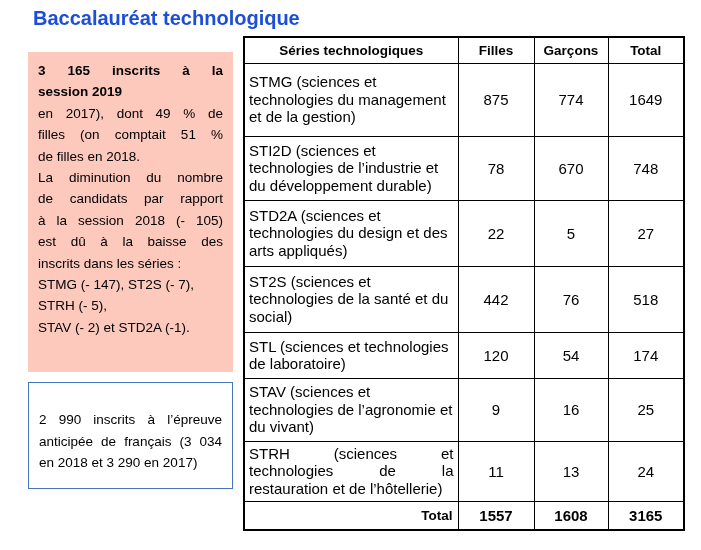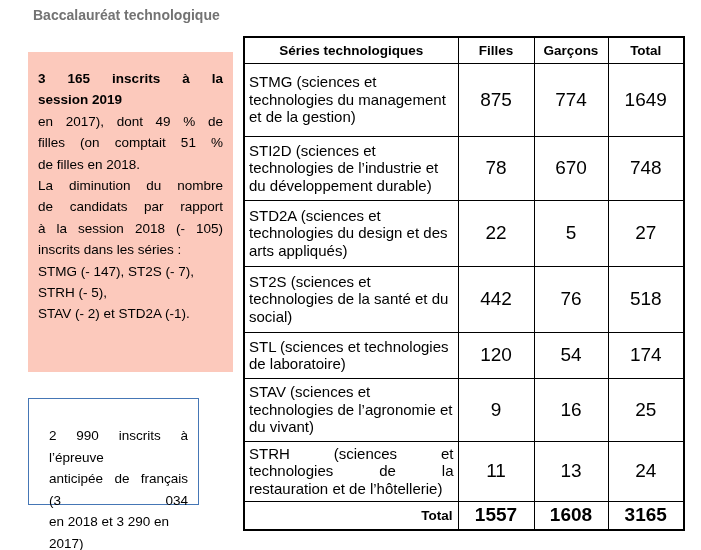--- a/index.html
+++ b/index.html
@@ -10,42 +10,42 @@
     height: 550px;
     background: #ffffff;
     font-family: "Liberation Sans", sans-serif;
     color: #000000;
     overflow: hidden;
   }
   .doc-title {
     position: absolute;
     left: 33px;
     top: 7px;
-    font-size: 14px;
+    font-size: 20px;
     font-weight: bold;
-    color: #737373;
+    color: #1d4ed8;
   }
   .pink-box {
     position: absolute;
     left: 28px;
     top: 52px;
     width: 205px;
     height: 320px;
-    padding: 16px 10px;
+    padding: 8px 10px;
     background: #fcc9bc;
     font-size: 13.5px;
   }
   .pink-box .line { line-height: 21.4px; }
   .info-box {
     position: absolute;
     left: 28px;
-    top: 398px;
-    width: 171px;
+    top: 382px;
+    width: 205px;
     height: 107px;
-    padding: 26px 10px 0 20px;
+    padding: 26px 10px 0 10px;
     border: 1.5px solid #4576b5;
     background: #ffffff;
     font-size: 13.5px;
   }
   .info-box .line { line-height: 21.5px; }
   .line { text-align: left; }
   .line.stretch { text-align: justify; text-align-last: justify; }
   .line.bold { font-weight: bold; }
   table.series-table {
     position: absolute;
@@ -66,21 +66,21 @@
     font-size: 13.5px;
     font-weight: bold;
     text-align: center;
   }
   .series-table td.label-cell {
     font-size: 15px;
     padding: 2px 4px;
   }
   .label-cell .line { line-height: 17.5px; }
   .series-table td.num-cell {
-    font-size: 19px;
+    font-size: 15px;
     text-align: center;
   }
   .series-table tr.total-row td { font-weight: bold; height: 29px; }
   .series-table tr.total-row td.label-cell {
     text-align: right;
     padding-right: 5px;
     font-size: 13.5px;
   }
 </style>
 </head>
@@ -92,20 +92,21 @@
 
   <div class="pink-box" id="pinkBox">
       <div class="line stretch bold">3 165 inscrits à la</div>
       <div class="line bold">session 2019</div>
       <div class="line stretch">en 2017), dont 49 % de</div>
       <div class="line stretch">filles (on comptait 51 %</div>
       <div class="line">de filles en 2018.</div>
       <div class="line stretch">La diminution du nombre</div>
       <div class="line stretch">de candidats par rapport</div>
       <div class="line stretch">à la session 2018 (- 105)</div>
+      <div class="line stretch">est dû à la baisse des</div>
       <div class="line">inscrits dans les séries :</div>
       <div class="line">STMG (- 147), ST2S (- 7),</div>
       <div class="line">STRH (- 5),</div>
       <div class="line">STAV (- 2) et STD2A (-1).</div>
     </div>
 
   <div class="info-box" id="infoBox">
       <div class="line stretch">2 990 inscrits à l’épreuve</div>
       <div class="line stretch">anticipée de français (3 034</div>
       <div class="line">en 2018 et 3 290 en 2017)</div>

